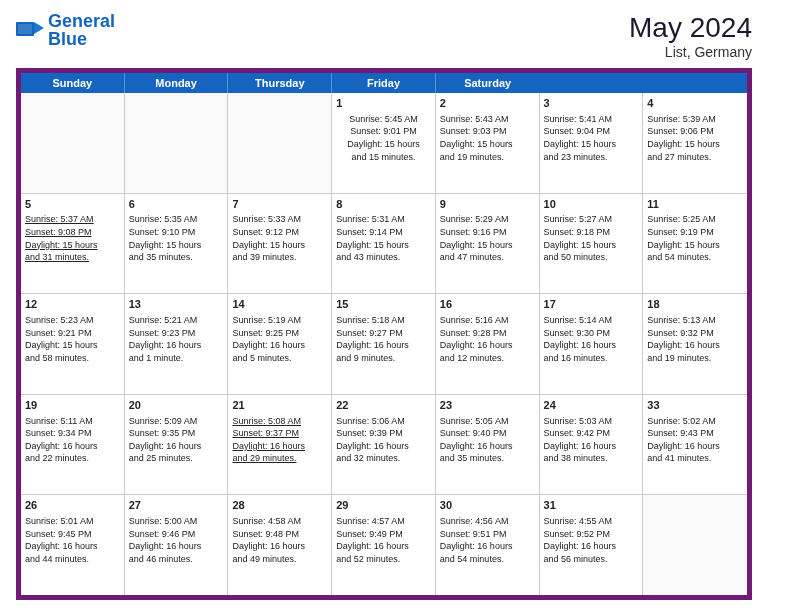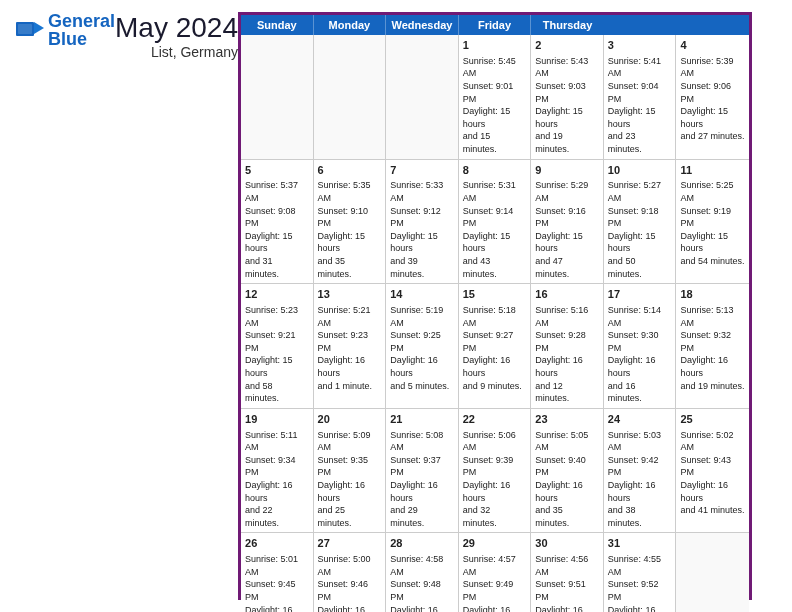--- a/index.html
+++ b/index.html
@@ -8,21 +8,21 @@
       background: #fff;
       width: 792px;
       height: 612px;
       overflow: hidden;
     }
     .page {
       width: 768px;
       height: 612px;
       padding: 12px 16px;
       display: flex;
-      flex-direction: row;
+      flex-direction: column;
     }
     .header {
       display: flex;
       justify-content: space-between;
       align-items: flex-start;
       margin-bottom: 8px;
     }
     .logo {
       display: flex;
       align-items: center;
@@ -50,21 +50,21 @@
       color: #1a1a2e;
     }
     .location {
       font-size: 14px;
       color: #333;
     }
     .calendar {
       flex: 1;
       display: flex;
       flex-direction: column;
-      border: 3px solid #701a75;
+      border: 5px solid #701a75;
     }
     .cal-header {
       display: grid;
       grid-template-columns: repeat(7, 1fr);
       background: #1565c0;
     }
     .cal-header-cell {
       color: #fff;
       font-size: 11px;
       font-weight: bold;
@@ -127,32 +127,32 @@
     <div class="title-block">
       <div class="month-year">May 2024</div>
       <div class="location">List, Germany</div>
     </div>
   </div>
 
   <div class="calendar">
     <div class="cal-header">
     <div class="cal-header-cell">Sunday</div>
         <div class="cal-header-cell">Monday</div>
-        <div class="cal-header-cell">Wednesday</div>
+        <div class="cal-header-cell">Thursday</div>
         <div class="cal-header-cell">Friday</div>
-        <div class="cal-header-cell">Thursday</div>
+        <div class="cal-header-cell">Saturday</div>
       </div>
     <div class="cal-body">
     <div class="cal-row">
           <div class="cal-cell empty"></div>
           <div class="cal-cell empty"></div>
           <div class="cal-cell empty"></div>
           <div class="cal-cell">
             <span class="day-num">1</span>
-            <div class="cell-text" style="white-space: pre-line;">Sunrise: 5:45 AM
+            <div class="cell-text" style="white-space: pre-line; text-align: center;">Sunrise: 5:45 AM
 Sunset: 9:01 PM
 Daylight: 15 hours
 and 15 minutes.</div>
           </div>
           <div class="cal-cell">
             <span class="day-num">2</span>
             <div class="cell-text" style="white-space: pre-line;">Sunrise: 5:43 AM
 Sunset: 9:03 PM
 Daylight: 15 hours
 and 19 minutes.</div>
@@ -168,21 +168,21 @@
             <span class="day-num">4</span>
             <div class="cell-text" style="white-space: pre-line;">Sunrise: 5:39 AM
 Sunset: 9:06 PM
 Daylight: 15 hours
 and 27 minutes.</div>
           </div>
         </div>
         <div class="cal-row">
           <div class="cal-cell">
             <span class="day-num">5</span>
-            <div class="cell-text" style="white-space: pre-line;">Sunrise: 5:37 AM
+            <div class="cell-text" style="white-space: pre-line; text-decoration: underline;">Sunrise: 5:37 AM
 Sunset: 9:08 PM
 Daylight: 15 hours
 and 31 minutes.</div>
           </div>
           <div class="cal-cell">
             <span class="day-num">6</span>
             <div class="cell-text" style="white-space: pre-line;">Sunrise: 5:35 AM
 Sunset: 9:10 PM
 Daylight: 15 hours
 and 35 minutes.</div>
@@ -284,21 +284,21 @@
           </div>
           <div class="cal-cell">
             <span class="day-num">20</span>
             <div class="cell-text" style="white-space: pre-line;">Sunrise: 5:09 AM
 Sunset: 9:35 PM
 Daylight: 16 hours
 and 25 minutes.</div>
           </div>
           <div class="cal-cell">
             <span class="day-num">21</span>
-            <div class="cell-text" style="white-space: pre-line;">Sunrise: 5:08 AM
+            <div class="cell-text" style="white-space: pre-line; text-decoration: underline;">Sunrise: 5:08 AM
 Sunset: 9:37 PM
 Daylight: 16 hours
 and 29 minutes.</div>
           </div>
           <div class="cal-cell">
             <span class="day-num">22</span>
             <div class="cell-text" style="white-space: pre-line;">Sunrise: 5:06 AM
 Sunset: 9:39 PM
 Daylight: 16 hours
 and 32 minutes.</div>
@@ -311,21 +311,21 @@
 and 35 minutes.</div>
           </div>
           <div class="cal-cell">
             <span class="day-num">24</span>
             <div class="cell-text" style="white-space: pre-line;">Sunrise: 5:03 AM
 Sunset: 9:42 PM
 Daylight: 16 hours
 and 38 minutes.</div>
           </div>
           <div class="cal-cell">
-            <span class="day-num">25</span>
+            <span class="day-num">33</span>
             <div class="cell-text" style="white-space: pre-line;">Sunrise: 5:02 AM
 Sunset: 9:43 PM
 Daylight: 16 hours
 and 41 minutes.</div>
           </div>
         </div>
         <div class="cal-row">
           <div class="cal-cell">
             <span class="day-num">26</span>
             <div class="cell-text" style="white-space: pre-line;">Sunrise: 5:01 AM

